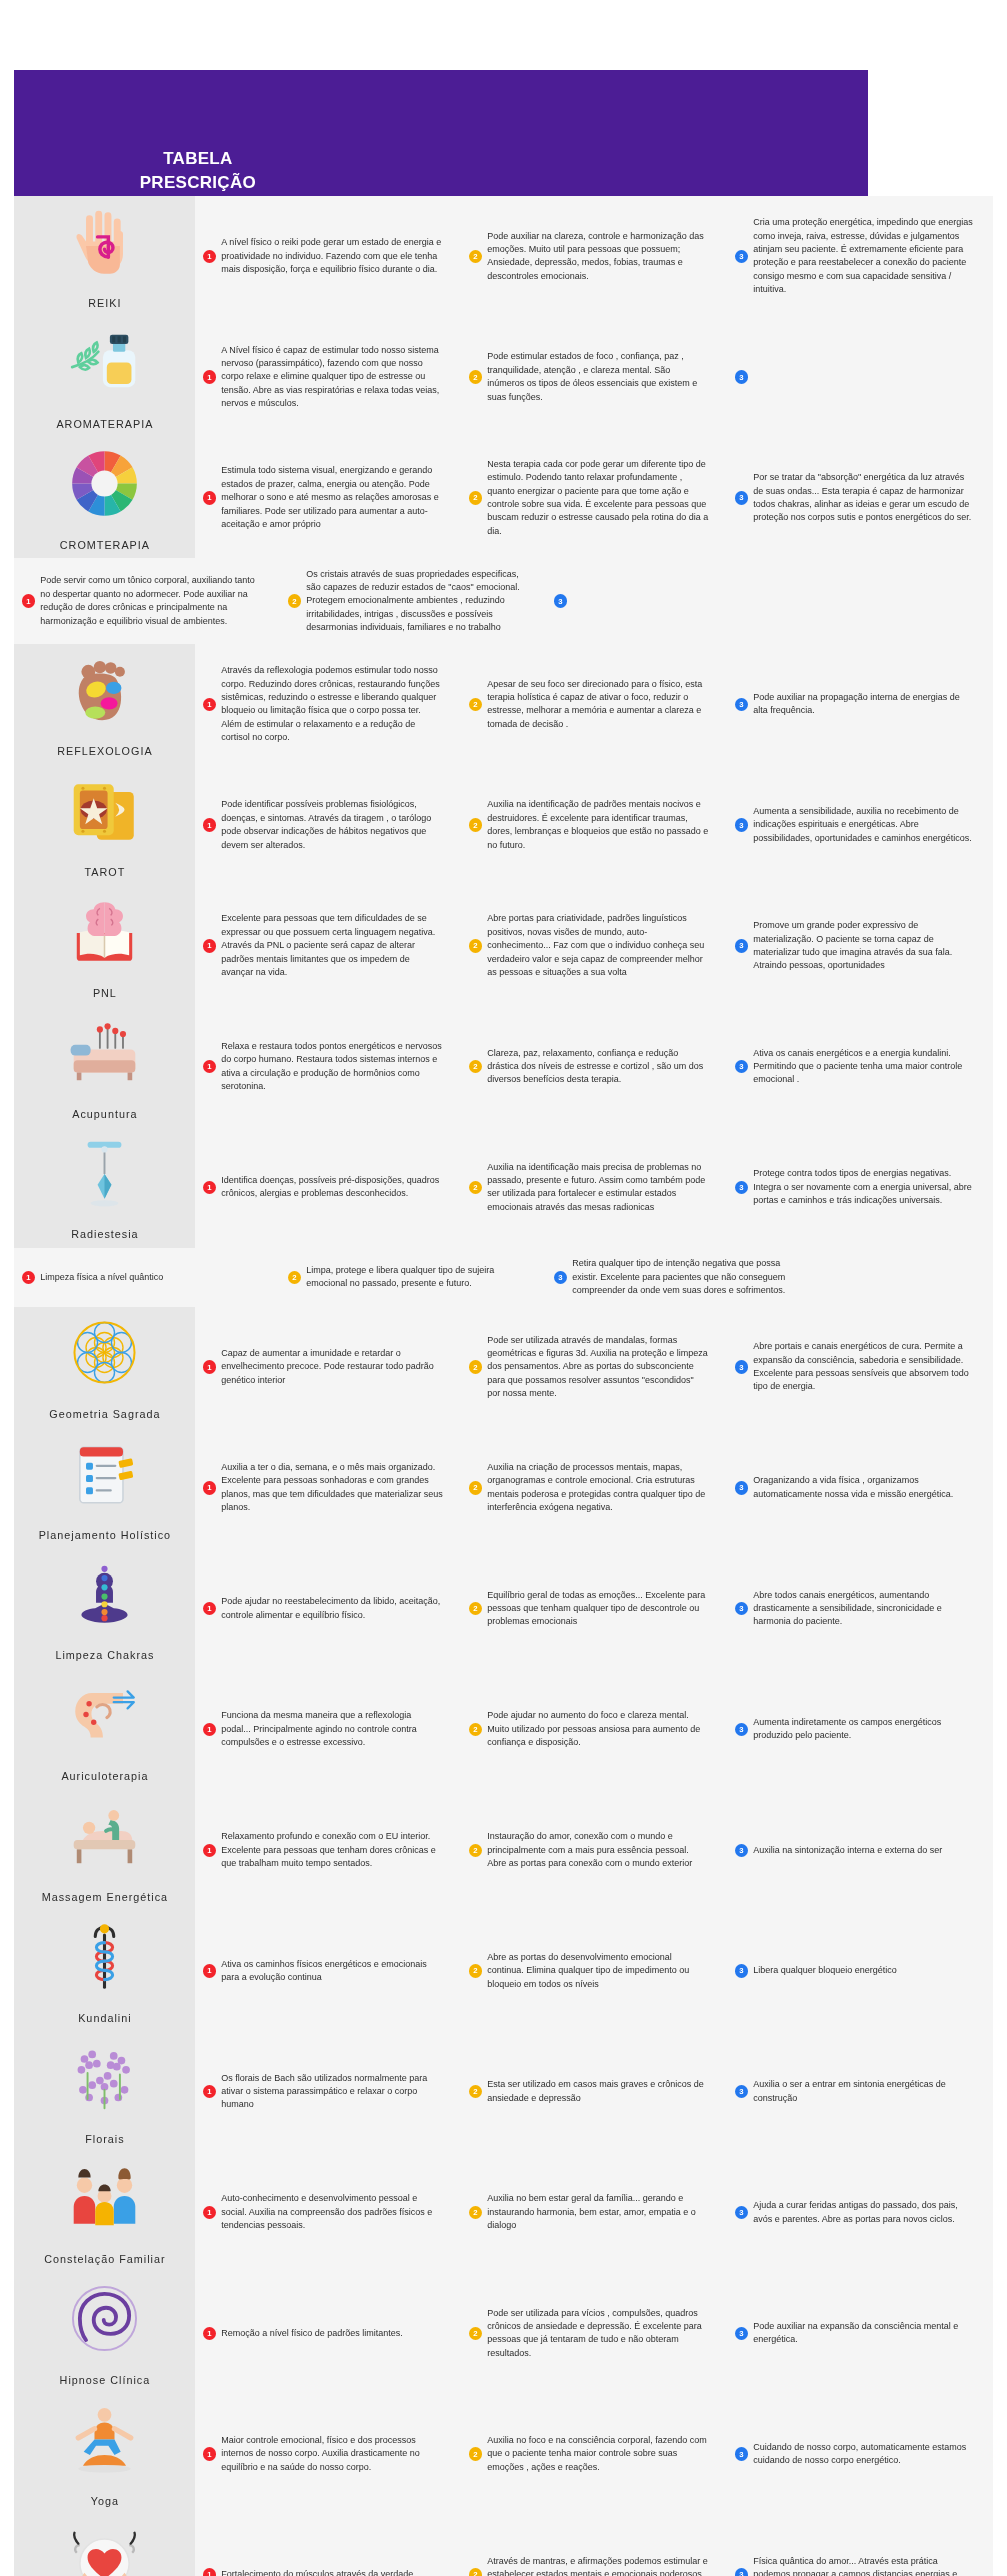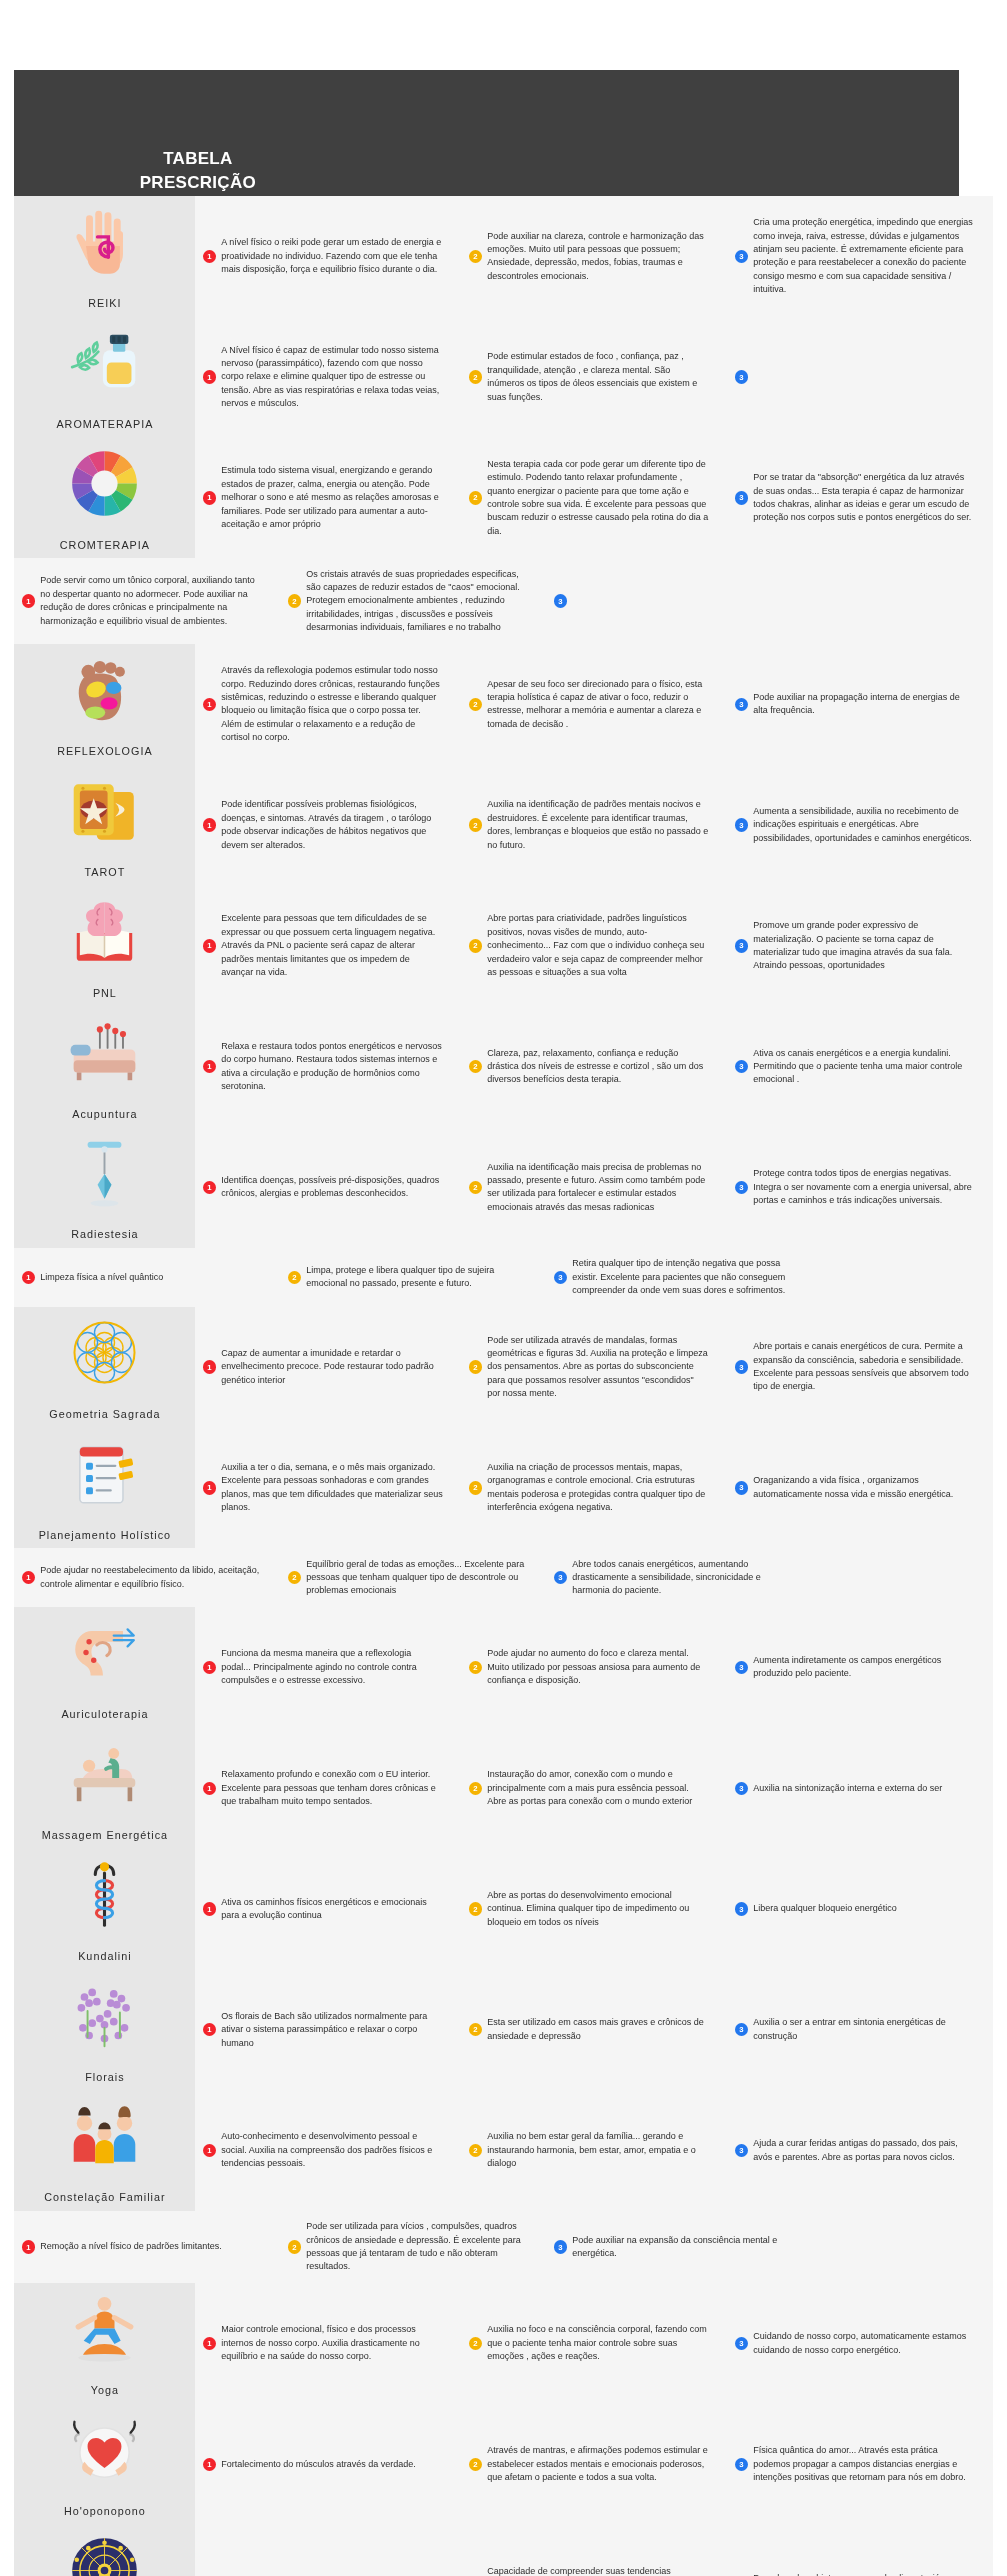--- a/index.html
+++ b/index.html
@@ -11,22 +11,22 @@
   .page {
     width:1008px;
     min-height:3621px;
     background:#ffffff;
     position:relative;
   }
   
   .banner {
     position:absolute;
     left:14.4px; top:70px;
-    width:945px; height:126px;
-    background:#404040;
+    width:854px; height:126px;
+    background:#4c1d95;
   }
   .banner-title {
     position:absolute;
     left:101px; top:77px;
     width:165px;
     text-align:center;
     color:#ffffff;
     font-size:17px;
     font-weight:700;
     line-height:24px;
@@ -494,20 +494,39 @@
         <div class="cell-txt">
           <div class="bullet b2">2</div>
           <div class="txt">Auxilia na criação de processos mentais, mapas, organogramas e controle emocional. Cria estruturas mentais poderosa e protegidas contra qualquer tipo de interferência exógena negativa.</div>
         </div>
         <div class="cell-txt">
           <div class="bullet b3">3</div>
           <div class="txt">Oraganizando a vida física , organizamos automaticamente nossa vida e missão energética.</div>
         </div>
       </div>
       <div class="row">
+        <div class="cell-label">
+          <div class="icon-box">
+            <svg viewBox="0 0 100 100">
+              <path d="M50 88c-18 0-30-6-30-10 0-5 8-8 18-9l12-6 12 6c10 1 18 4 18 9 0 4-12 10-30 10z" fill="#4E3A8C"></path>
+              <circle cx="50" cy="34" r="11" fill="#4E3A8C"></circle>
+              <path d="M39 48c0-6 5-10 11-10s11 4 11 10v14H39z" fill="#4E3A8C"></path>
+              <g>
+                <circle cx="50" cy="18" r="4" fill="#8E5FD0"></circle>
+                <circle cx="50" cy="30" r="4" fill="#3F6FD8"></circle>
+                <circle cx="50" cy="42" r="4" fill="#35BCD4"></circle>
+                <circle cx="50" cy="54" r="4" fill="#49C06A"></circle>
+                <circle cx="50" cy="64" r="4" fill="#F5D33B"></circle>
+                <circle cx="50" cy="74" r="4" fill="#F08A32"></circle>
+                <circle cx="50" cy="82" r="4" fill="#E8453F"></circle>
+              </g>
+            </svg>
+          </div>
+          <div class="label-text">Limpeza Chakras</div>
+        </div>
         <div class="cell-txt">
           <div class="bullet b1">1</div>
           <div class="txt">Pode ajudar no reestabelecimento da libido, aceitação, controle alimentar e equilíbrio físico.</div>
         </div>
         <div class="cell-txt">
           <div class="bullet b2">2</div>
           <div class="txt">Equilíbrio geral de todas as emoções... Excelente para pessoas que tenham qualquer tipo de descontrole ou problemas emocionais</div>
         </div>
         <div class="cell-txt">
           <div class="bullet b3">3</div>
@@ -680,20 +699,29 @@
         <div class="cell-txt">
           <div class="bullet b2">2</div>
           <div class="txt">Auxilia no bem estar geral da família... gerando e instaurando harmonia, bem estar, amor, empatia e o dialogo</div>
         </div>
         <div class="cell-txt">
           <div class="bullet b3">3</div>
           <div class="txt">Ajuda a curar feridas antigas do passado, dos pais, avós e parentes. Abre as portas para novos ciclos.</div>
         </div>
       </div>
       <div class="row">
+        <div class="cell-label">
+          <div class="icon-box">
+            <svg viewBox="0 0 100 100">
+              <path d="M26 78c-6-8-8-18-8-28 0-18 14-32 32-32s32 12 32 28c0 14-10 24-24 24s-22-8-22-18 8-16 16-16 13 6 13 12-4 10-9 10-7-3-7-6" fill="none" stroke="#6B3FA0" stroke-width="5" stroke-linecap="round"></path>
+              <circle cx="50" cy="50" r="41" fill="none" stroke="#BFA6DA" stroke-width="2.5"></circle>
+            </svg>
+          </div>
+          <div class="label-text">Hipnose Clínica</div>
+        </div>
         <div class="cell-txt">
           <div class="bullet b1">1</div>
           <div class="txt">Remoção a nível físico de padrões limitantes.</div>
         </div>
         <div class="cell-txt">
           <div class="bullet b2">2</div>
           <div class="txt">Pode ser utilizada para vícios , compulsões, quadros crônicos de ansiedade e depressão. É excelente para pessoas que já tentaram de tudo e não obteram resultados.</div>
         </div>
         <div class="cell-txt">
           <div class="bullet b3">3</div>

